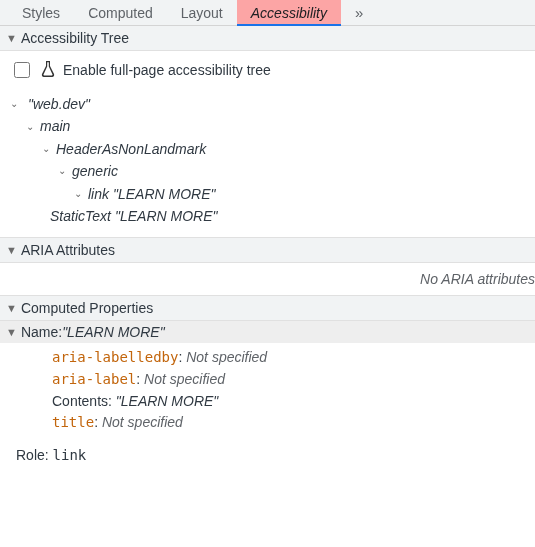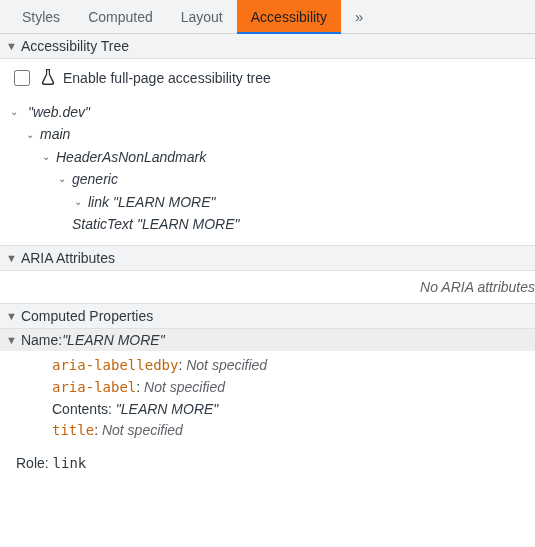--- a/index.html
+++ b/index.html
@@ -7,37 +7,38 @@
     margin: 0; padding: 0;
     font-family: "Helvetica Neue", Arial, sans-serif;
     font-size: 14px;
     color: #303942;
     background: #fff;
     width: 535px;
   }
   .tabs {
     display: flex;
     align-items: stretch;
-    height: 34px;
+    height: 26px;
     background: #f1f3f4;
     border-bottom: 1px solid #d4d4d4;
     padding-left: 8px;
   }
   .tab {
     display: flex;
     align-items: center;
     padding: 0 14px;
     color: #5f6368;
     cursor: default;
     position: relative;
     font-size: 14px;
   }
   .tab.active {
     color: #202124;
-    background: #f97316;
+    background: #fca5a5;
+    font-style: italic;
   }
   .tab.active::after {
     content: "";
     position: absolute;
     left: 0; right: 0; bottom: -1px;
     height: 2px;
     background: #1a73e8;
   }
   .tab.more { color: #5f6368; font-size: 15px; }
   .section-header {
@@ -91,21 +92,21 @@
   .not-spec { font-style: italic; color: #5f6368; }
   .contents-key { color: #303942; }
   .contents-val { font-style: italic; color: #303942; }
   .final { padding: 0 10px 10px 16px; line-height: 1.6; }
   .mono-val { font-family: Menlo, Consolas, monospace; color: #303942; }
   .true-val { font-family: Menlo, Consolas, monospace; color: #1a1aa6; }
   .ind-1 { margin-left: 16px; }
   .ind-2 { margin-left: 32px; }
   .ind-3 { margin-left: 48px; }
   .ind-4 { margin-left: 64px; }
-  .ind-5b { margin-left: 62px; }
+  .ind-5b { margin-left: 40px; }
 </style>
 </head>
 <body>
 
 <div class="tabs">
   <div class="tab">Styles</div>
   <div class="tab">Computed</div>
   <div class="tab">Layout</div>
   <div class="tab active">Accessibility</div>
   <div class="tab more">»</div>

